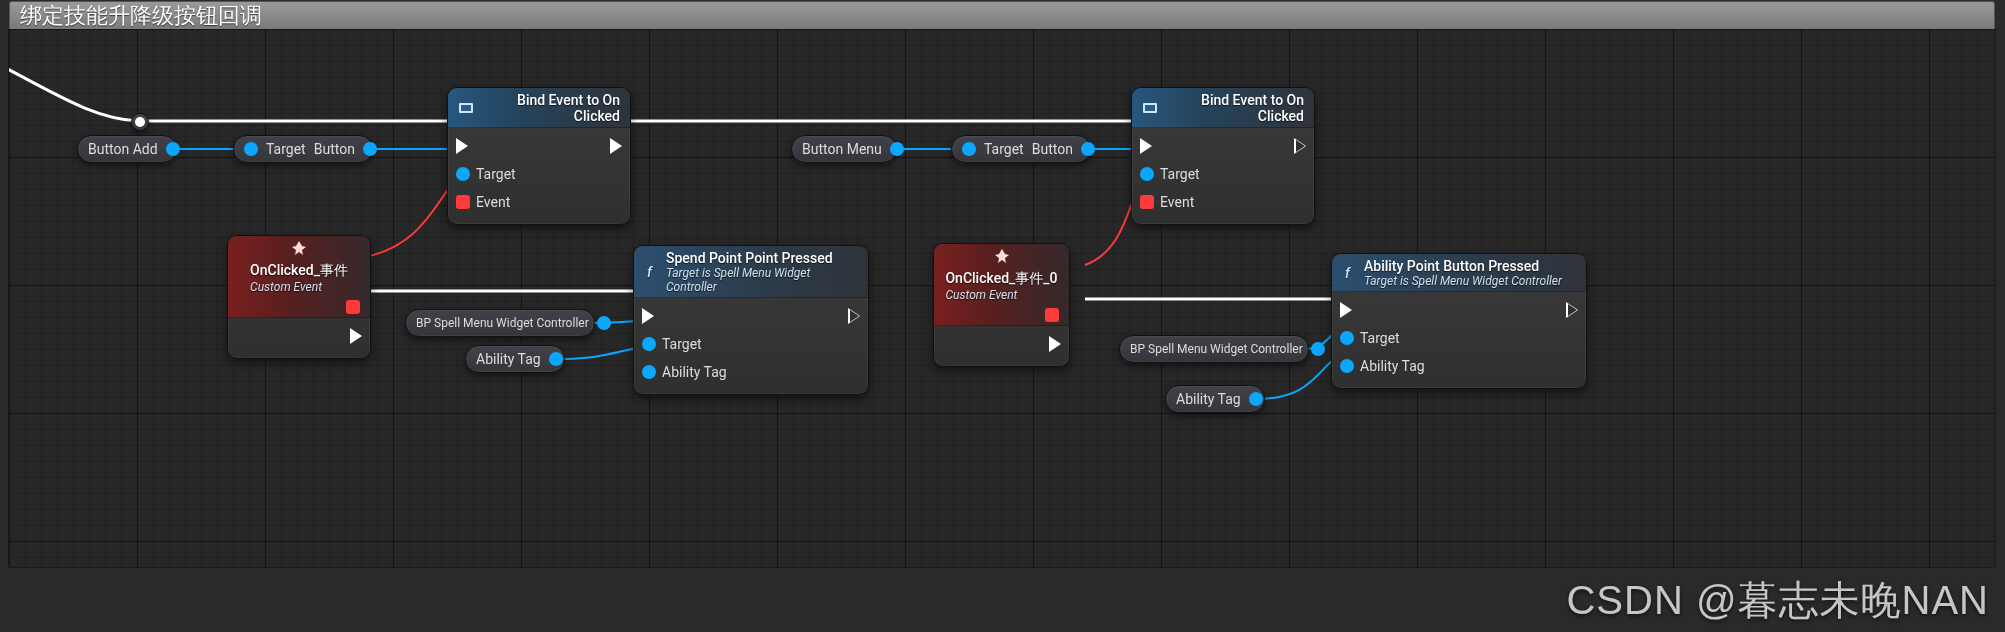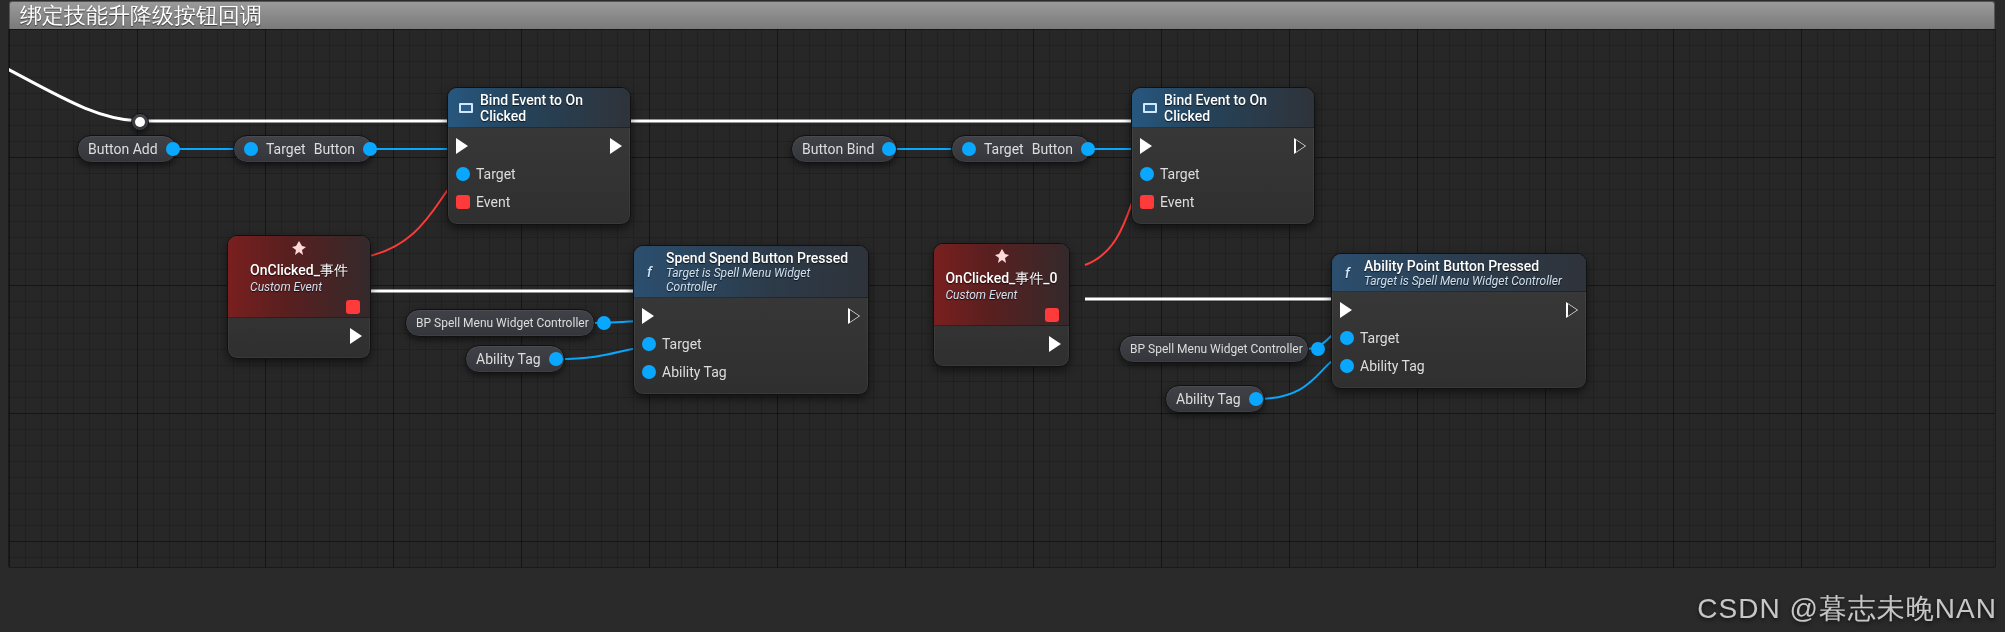--- a/index.html
+++ b/index.html
@@ -26,21 +26,21 @@
   }
 
   svg.wires { position: absolute; inset: 0; width: 100%; height: 100%; pointer-events: none; }
 
   .node { position: absolute; background: linear-gradient(#3b3b3b,#2f2f2f);
     border: 1px solid #111; border-radius: 10px; box-shadow: 0 4px 10px rgba(0,0,0,.5), inset 0 0 0 1px rgba(255,255,255,.05);
     color: #ddd; font-size: 14px; }
   .node .header { border-radius: 9px 9px 0 0; padding: 4px 10px 3px 10px; display: flex; align-items: center; gap: 6px;
     color: #fff; font-weight: 500; text-shadow: 0 1px 1px rgba(0,0,0,.7); border-bottom: 1px solid rgba(0,0,0,.3); }
   .node .header .sub { display:block; font-style: italic; font-size: 12px; color: #cfe0ef; font-weight: 400; }
-  .hdr-blue  { background: linear-gradient(90deg,#27577f 0%,#25435a 40%,#2f333a 100%); }
+  .hdr-blue  { background: linear-gradient(90deg,#27577f 0%,#25435a 40%,#2f333a 100%); text-align: right; }
   .hdr-red   { background: linear-gradient(90deg,#7a1f1f 0%,#5a1f1f 40%,#34292b 100%); flex-direction: column; }
   .hdr-fn    { background: linear-gradient(90deg,#2b4f6f 0%,#2c3a48 60%,#2f333a 100%); }
 
   .hdr-icon { width: 16px; height: 16px; display: inline-flex; align-items: center; justify-content: center; }
   .hdr-icon svg { width: 16px; height: 16px; }
 
   .node .body { padding: 6px 4px 10px 4px; display: grid; grid-template-columns: 1fr 1fr; gap: 4px 10px; }
   .row { display: flex; align-items: center; gap: 6px; min-height: 24px; }
   .row.left  { justify-content: flex-start; padding-left: 4px; }
   .row.right { justify-content: flex-end;  padding-right: 4px; }
@@ -58,22 +58,22 @@
   .pin { width: 14px; height: 14px; border-radius: 50%; border: 2px solid #0aa7ff; background: #2f2f2f; flex: 0 0 auto; }
   .pin.filled { background: #0aa7ff; }
   .pin.delegate { border-radius: 3px; border-color: #ff3a3a; background: #ff3a3a; }
 
   .pill { position: absolute; height: 28px; border-radius: 14px; background: linear-gradient(#414248,#34363c);
     border: 1px solid #111; box-shadow: inset 0 0 0 1px rgba(255,255,255,.05), 0 3px 6px rgba(0,0,0,.5);
     display: flex; align-items: center; color: #ddd; font-size: 14px; padding: 0 10px; gap: 8px; }
   .pill .pin { margin: 0; }
   .pill.reroute { width: 18px; height: 18px; padding: 0; border-radius: 50%; justify-content: center; }
 
-  .watermark { position: absolute; right: 8px; bottom: 4px; color: rgba(255,255,255,.75);
-    font-size: 28px; letter-spacing: 1px; text-shadow: 0 2px 4px rgba(0,0,0,.6); font-family: "Microsoft YaHei", sans-serif; }
+  .watermark { position: absolute; right: 16px; bottom: 4px; color: rgba(255,255,255,.75);
+    font-size: 40px; letter-spacing: 1px; text-shadow: 0 2px 4px rgba(0,0,0,.6); font-family: "Microsoft YaHei", sans-serif; }
 </style>
 </head>
 <body>
 
 <div class="graph-panel">
   <div class="comment-title">绑定技能升降级按钮回调</div>
 
   <svg class="wires">
 
     <path d="M -40 20 C 40 60, 80 90, 130 92" stroke="#fff" stroke-width="3" fill="none"></path>
@@ -185,21 +185,21 @@
   </div>
 
   <div class="node" style="left:624px; top:216px; width:236px;">
     <div class="header hdr-fn">
       <span class="hdr-icon">
           <svg viewBox="0 0 16 16">
             <text x="3" y="13" font-size="14" font-style="italic" fill="#cfe7ff">f</text>
           </svg>
         </span>
       <div>
-        <span>Spend Spend Button Pressed</span>
+        <span>Spend Point Point Pressed</span>
         <span class="sub">Target is Spell Menu Widget Controller</span>
       </div>
     </div>
     <div class="body">
       <div class="row left">
           <span class="exec-pin exec-in"></span>
         </div>
       <div class="row right">
           <span class="exec-pin exec-out hollow"></span>
         </div>
@@ -210,21 +210,21 @@
       <div class="row right"></div>
       <div class="row left">
           <span class="pin filled"></span>
           <span class="lbl">Ability Tag</span>
         </div>
       <div class="row right"></div>
     </div>
   </div>
 
   <div class="pill" style="left:782px; top:106px; width:106px;">
-    <span class="lbl">Button Bind</span>
+    <span class="lbl">Button Menu</span>
     <span class="pin filled" style="margin-left:auto;"></span>
   </div>
 
   <div class="pill" style="left:942px; top:106px; width:140px; justify-content:space-between;">
     <span class="pin filled"></span>
     <span class="lbl">Target</span>
     <span class="lbl">Button</span>
     <span class="pin filled"></span>
   </div>
 

